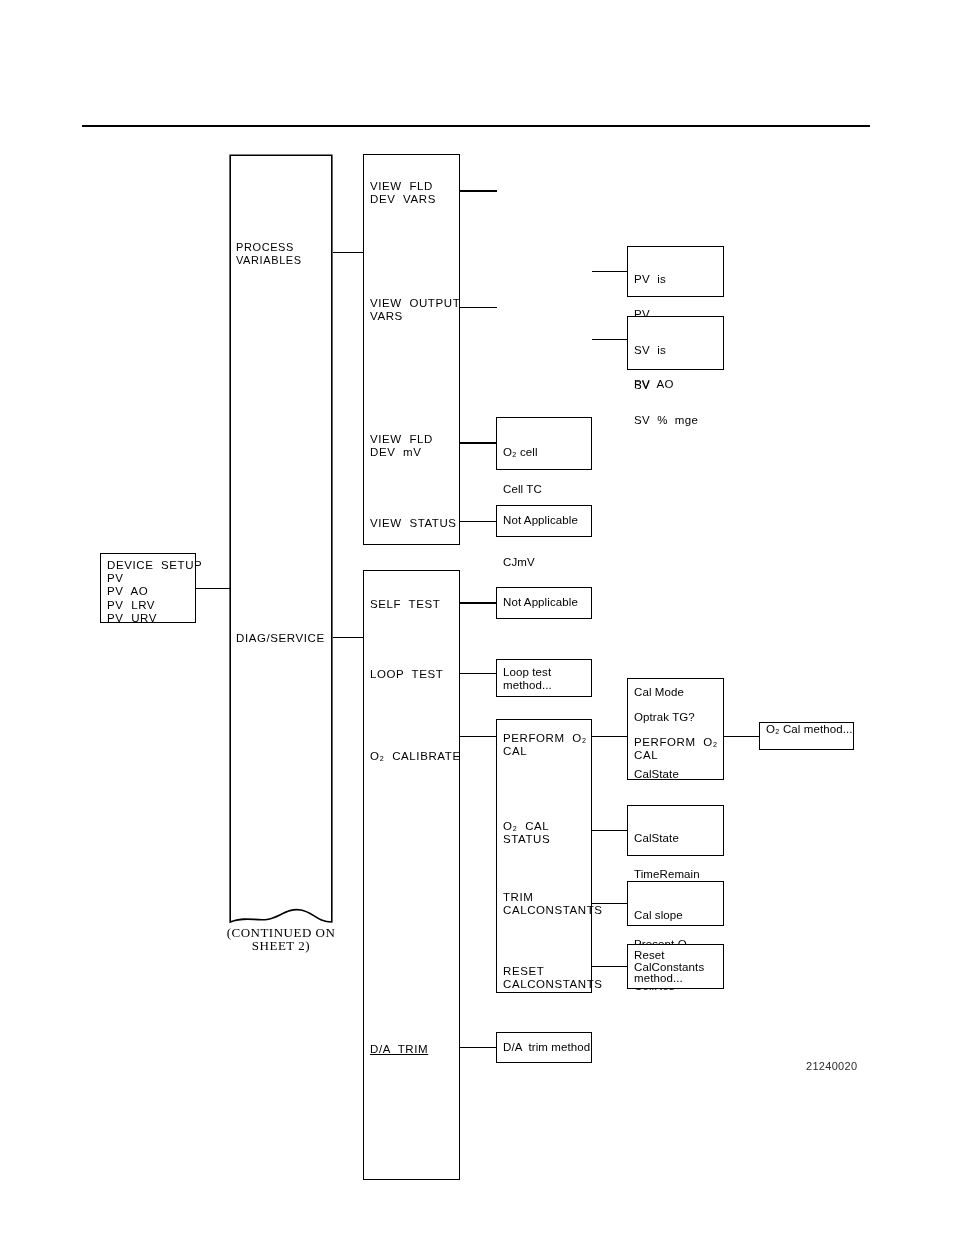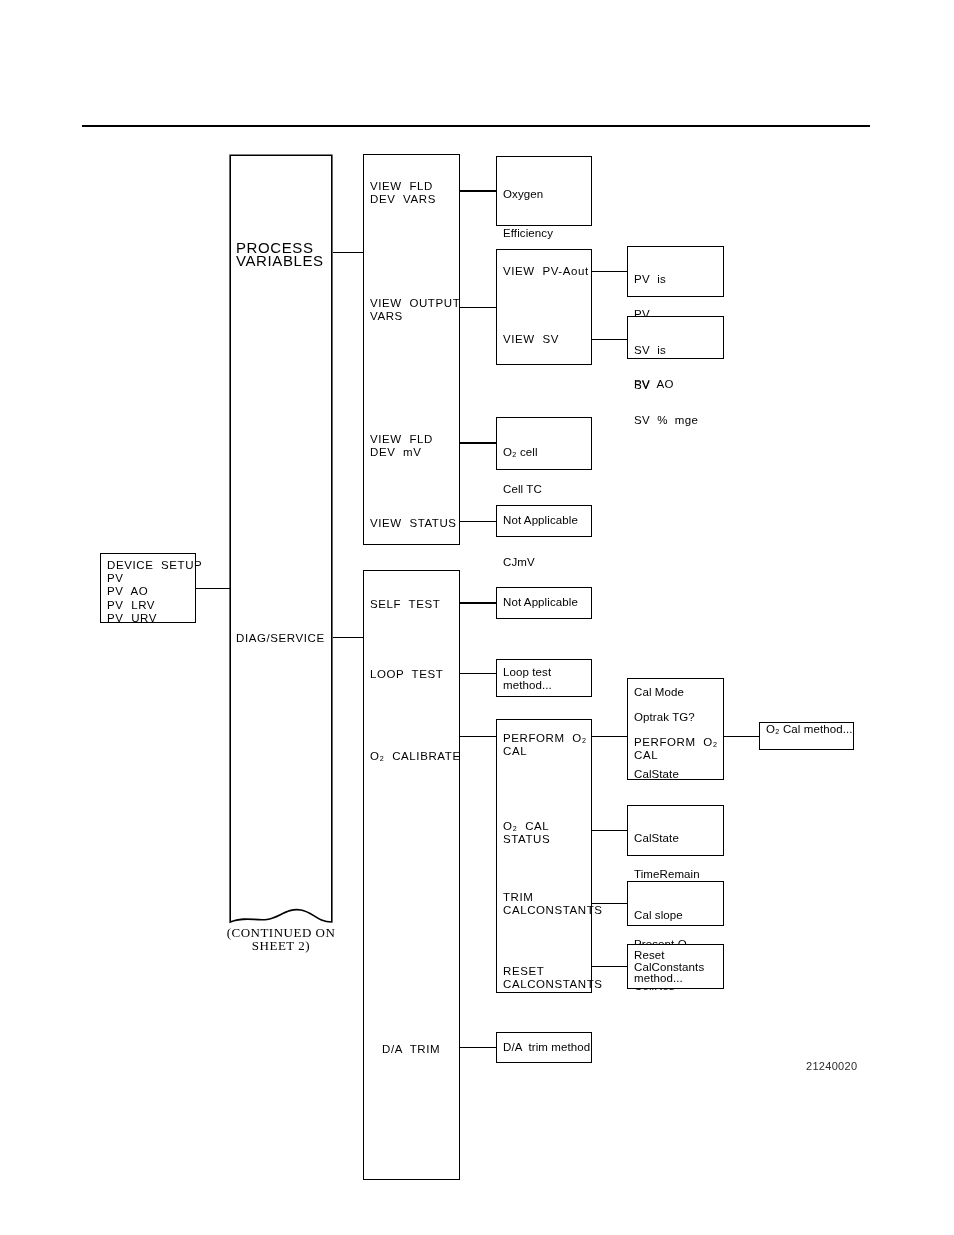--- a/index.html
+++ b/index.html
@@ -78,21 +78,21 @@
   <div class="ln h" style="left:196px;top:588px;width:34px;"></div>
 
   <div class="wavybox" style="left:229px;top:154px;">
     <svg width="104" height="770" viewBox="0 0 104 770">
       <path d="M1.2,768 L1.2,1.2 L102.8,1.2 L102.8,768
                C 88,768 84,758 72,756
                C 58,753.5 50,764 38,765.5
                C 26,767 16,762 1.2,768 Z" fill="#ffffff" stroke="#000000" stroke-width="1.6"></path>
     </svg>
   </div>
-  <div class="txt caps" style="position:absolute;left:236px;top:241px;font-size:15px;line-height:13.2px;white-space:pre;">PROCESS
+  <div class="txt caps" style="position:absolute;left:236px;top:241px;font-size:11px;line-height:13.2px;white-space:pre;">PROCESS
 VARIABLES</div>
   <div class="txt caps" style="position:absolute;left:236px;top:632px;font-size:11.5px;line-height:13.2px;white-space:pre;">DIAG/SERVICE</div>
 
   <div class="caption" style="left:223px;top:926px;width:116px;">(CONTINUED ON
 SHEET 2)</div>
 
   <div class="ln h" style="left:333px;top:252px;width:30px;"></div>
 
   <div class="ln h" style="left:333px;top:637px;width:30px;"></div>
 
@@ -100,48 +100,35 @@
     <div class="txt caps" style="left:6px;top:25px;">VIEW  FLD
 DEV  VARS</div>
     <div class="txt caps" style="left:6px;top:142px;">VIEW  OUTPUT
 VARS</div>
     <div class="txt caps" style="left:6px;top:278px;">VIEW  FLD
 DEV  mV</div>
     <div class="txt caps" style="left:6px;top:362px;">VIEW  STATUS</div>
   </div>
 
   <div class="ln thick" style="left:460px;top:190px;width:37px;"></div>
-  <div class="box" style="left:496px;top:156px;width:96px;height:70px;">
-    <div class="txt" style="left:6px;top:5px;line-height:13px;">
-      <div>Oxygen</div>
-      <div>Efficiency</div>
-      <div>Stack</div>
-      <div>O₂ cell</div>
-      <div>CJtemp</div>
-    </div>
-  </div>
 
   <div class="ln h" style="left:460px;top:307px;width:37px;"></div>
-  <div class="box" style="left:496px;top:249px;width:96px;height:116px;">
-    <div class="txt caps" style="left:6px;top:15px;">VIEW  PV-Aout</div>
-    <div class="txt caps" style="left:6px;top:83px;">VIEW  SV</div>
-  </div>
 
   <div class="ln h" style="left:592px;top:271px;width:36px;"></div>
   <div class="box" style="left:627px;top:246px;width:97px;height:51px;">
     <div class="txt wide" style="left:6px;top:4px;line-height:11.6px;">
       <div>PV  is</div>
       <div>PV</div>
       <div>PV  %  mge</div>
       <div>PV  AO</div>
     </div>
   </div>
 
   <div class="ln h" style="left:592px;top:339px;width:36px;"></div>
-  <div class="box" style="left:627px;top:316px;width:97px;height:43px;padding-left:20px;">
+  <div class="box" style="left:627px;top:316px;width:97px;height:54px;padding-left:20px;">
     <div class="txt wide" style="left:6px;top:5px;line-height:11.6px;">
       <div>SV  is</div>
       <div>SV</div>
       <div>SV  %  mge</div>
     </div>
   </div>
 
   <div class="ln thick" style="left:460px;top:442px;width:37px;"></div>
   <div class="box" style="left:496px;top:417px;width:96px;height:53px;">
     <div class="txt" style="left:6px;top:4px;line-height:12.2px;">
@@ -154,21 +141,21 @@
 
   <div class="ln h" style="left:460px;top:521px;width:37px;"></div>
   <div class="box" style="left:496px;top:505px;width:96px;height:32px;">
     <div class="txt" style="left:6px;top:8px;">Not Applicable</div>
   </div>
 
   <div class="box" style="left:363px;top:570px;width:97px;height:610px;">
     <div class="txt caps" style="left:6px;top:27px;">SELF  TEST</div>
     <div class="txt caps" style="left:6px;top:97px;">LOOP  TEST</div>
     <div class="txt caps" style="left:6px;top:159px;margin-top:20px;">O₂  CALIBRATE</div>
-    <div class="txt caps" style="left:18px;top:472px;">D/A  TRIM</div>
+    <div class="txt caps" style="left:6px;top:472px;text-decoration:underline;">D/A  TRIM</div>
   </div>
 
   <div class="ln thick" style="left:460px;top:602px;width:37px;"></div>
   <div class="box" style="left:496px;top:587px;width:96px;height:32px;">
     <div class="txt" style="left:6px;top:8px;">Not Applicable</div>
   </div>
 
   <div class="ln h" style="left:460px;top:673px;width:37px;"></div>
   <div class="box" style="left:496px;top:659px;width:96px;height:38px;">
     <div class="txt" style="left:6px;top:6px;line-height:12.6px;">Loop test

